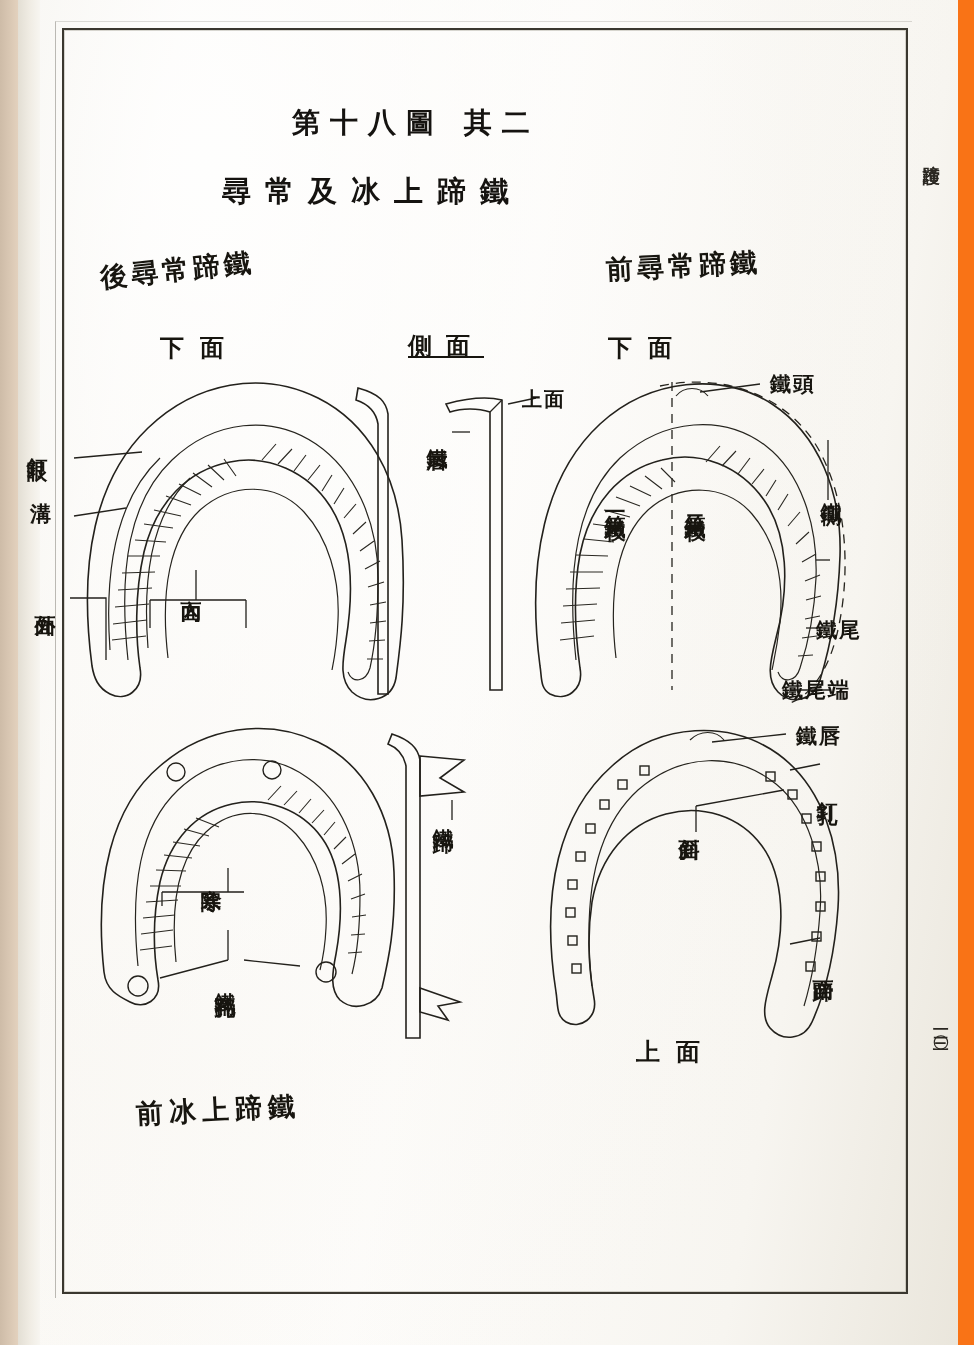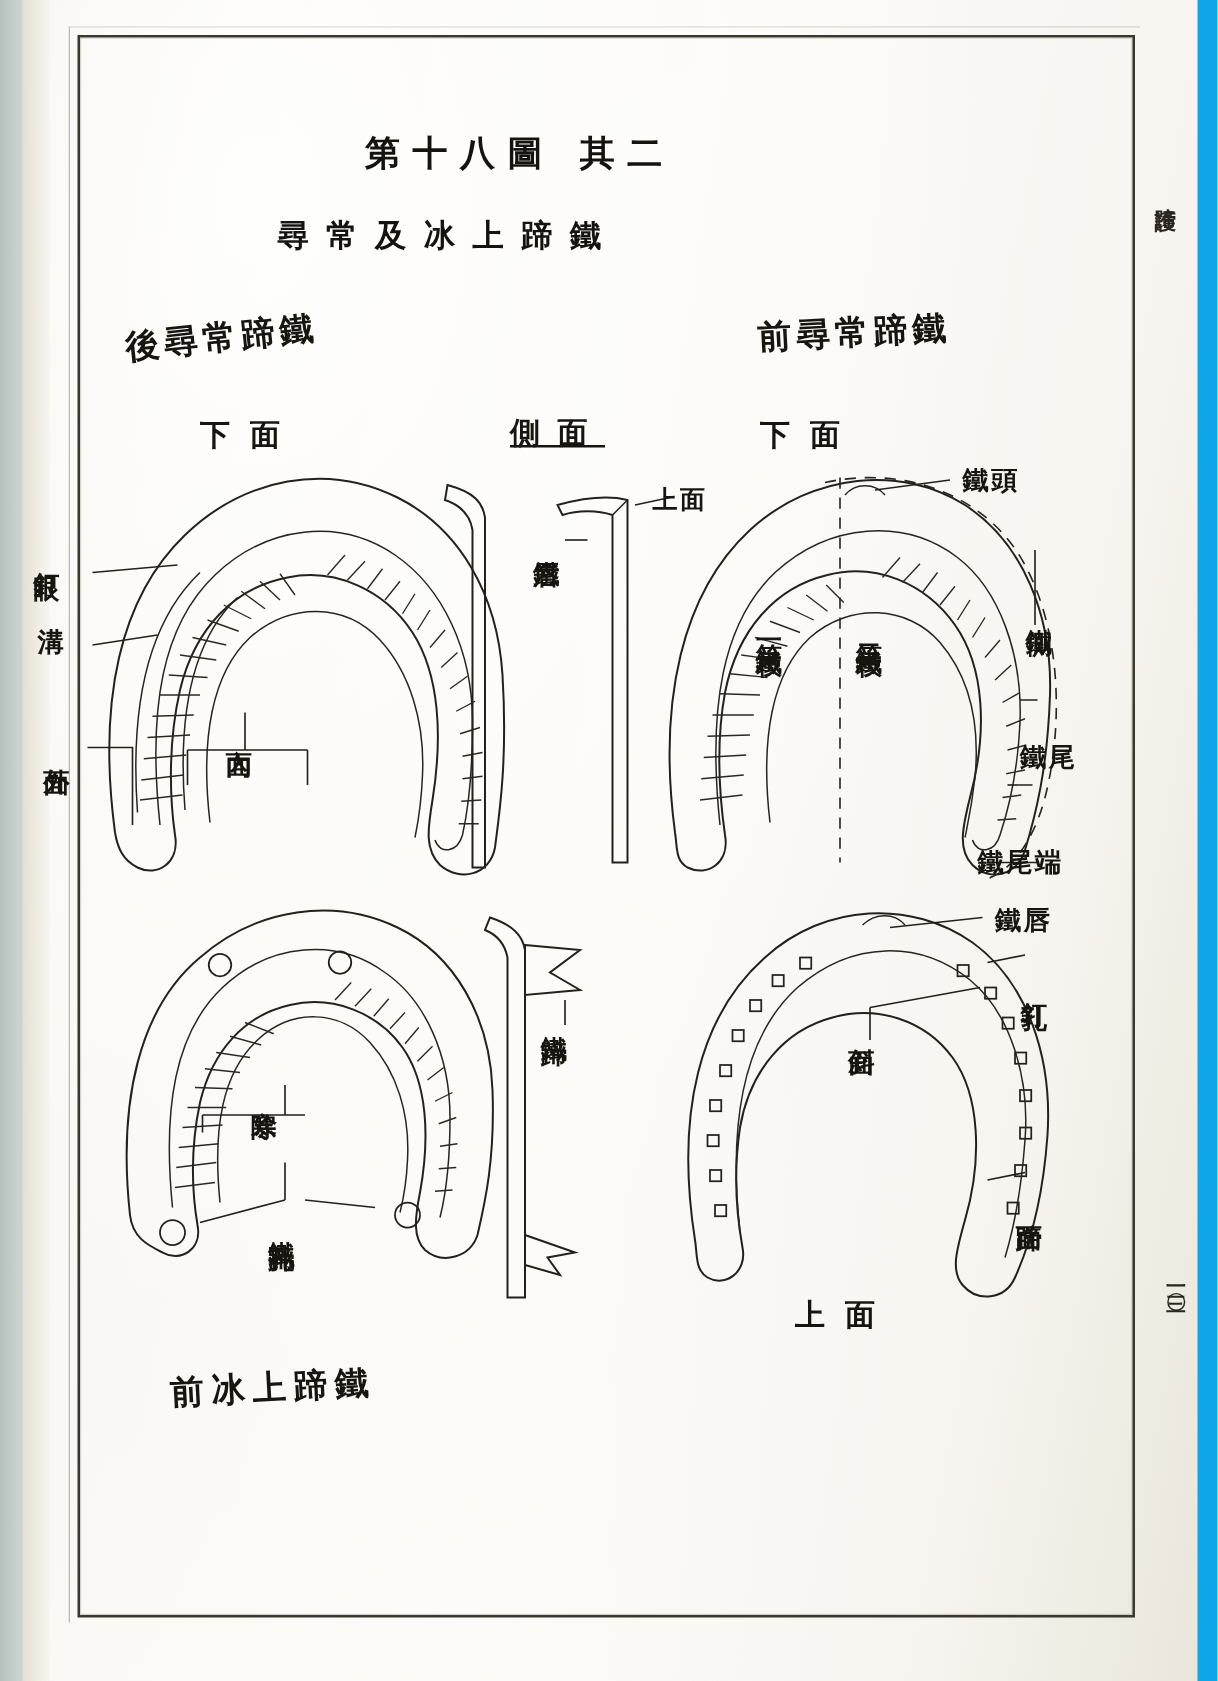--- a/index.html
+++ b/index.html
@@ -4,21 +4,21 @@
 <style>
   html, body {
     margin: 0;
     padding: 0;
     background: #ffffff;
   }
   #page {
     position: relative;
     width: 974px;
     height: 1345px;
-    background: #0ea5e9;
+    background: #f97316;
     overflow: hidden;
     font-family: "DejaVu Sans", "Liberation Sans", sans-serif;
     color: #1d1b18;
   }
   
   #paper {
     position: absolute;
     left: 18px; top: 0px;
     width: 940px; height: 1345px;
     background:
@@ -83,21 +83,21 @@
 </head>
 <body>
 
 <div id="page">
 
   <div id="paper"></div>
   <div id="leftedge"></div>
   <div id="frame"></div>
 
   <div class="title-main" style="left:292px; top:104px; font-size:28px;">第十八圖 其二</div>
-  <div class="title-main" style="left:222px; top:172px; font-size:25px; letter-spacing:14px;">尋常及冰上蹄鐵</div>
+  <div class="title-main" style="left:222px; top:172px; font-size:29px; letter-spacing:14px;">尋常及冰上蹄鐵</div>
 
   <div class="lbl" style="left:100px; top:252px; font-size:27px; letter-spacing:4px; transform:rotate(-6deg);">後尋常蹄鐵</div>
   <div class="lbl" style="left:606px; top:248px; font-size:27px; letter-spacing:4px; transform:rotate(-3deg);">前尋常蹄鐵</div>
   <div class="lbl" style="left:136px; top:1092px; font-size:27px; letter-spacing:6px; transform:rotate(-3deg);">前冰上蹄鐵</div>
 
   <div class="lbl" style="left:160px; top:332px; font-size:24px; letter-spacing:16px;">下面</div>
   <div class="lbl" style="left:408px; top:330px; font-size:24px; letter-spacing:14px;text-decoration:underline;">側面</div>
   <div class="lbl" style="left:608px; top:332px; font-size:24px; letter-spacing:16px;">下面</div>
   <div class="lbl" style="left:636px; top:1036px; font-size:24px; letter-spacing:16px;">上面</div>
 
@@ -271,21 +271,21 @@
   <div class="lbl" style="left:30px; top:500px; font-size:21px;">溝</div>
   <div class="lbl v-text" style="left:34px; top:598px; font-size:21px;">外面</div>
   <div class="lbl v-text" style="left:180px; top:584px; font-size:21px;">內面</div>
 
   <div class="lbl v-text" style="left:426px; top:432px; font-size:21px;">鐵唇</div>
   <div class="lbl" style="left:522px; top:386px; font-size:20px; letter-spacing:2px;">上面</div>
   <div class="lbl v-text" style="left:432px; top:812px; font-size:21px;">鐵蹄</div>
 
   <div class="lbl" style="left:770px; top:370px; font-size:21px; letter-spacing:2px;text-align:right;">鐵頭</div>
   <div class="lbl v-text" style="left:820px; top:486px; font-size:21px;">鐵側</div>
-  <div class="lbl" style="left:816px; top:592px; font-size:21px; letter-spacing:2px;">鐵尾</div>
+  <div class="lbl" style="left:816px; top:616px; font-size:21px; letter-spacing:2px;">鐵尾</div>
   <div class="lbl" style="left:782px; top:676px; font-size:21px; letter-spacing:2px;">鐵尾端</div>
   <div class="lbl v-text" style="left:604px; top:498px; font-size:21px;">第一鐵枝</div>
   <div class="lbl v-text" style="left:684px; top:498px; font-size:21px;">第二鐵枝</div>
 
   <div class="lbl v-text" style="left:200px; top:872px; font-size:21px;">寒除</div>
   <div class="lbl v-text" style="left:214px; top:976px; font-size:21px;">鐵蹄孔</div>
 
   <div class="lbl" style="left:796px; top:722px; font-size:21px; letter-spacing:2px;">鐵唇</div>
   <div class="lbl v-text" style="left:816px; top:786px; font-size:21px;">釘孔</div>
   <div class="lbl v-text" style="left:678px; top:822px; font-size:21px;">斜面</div>

